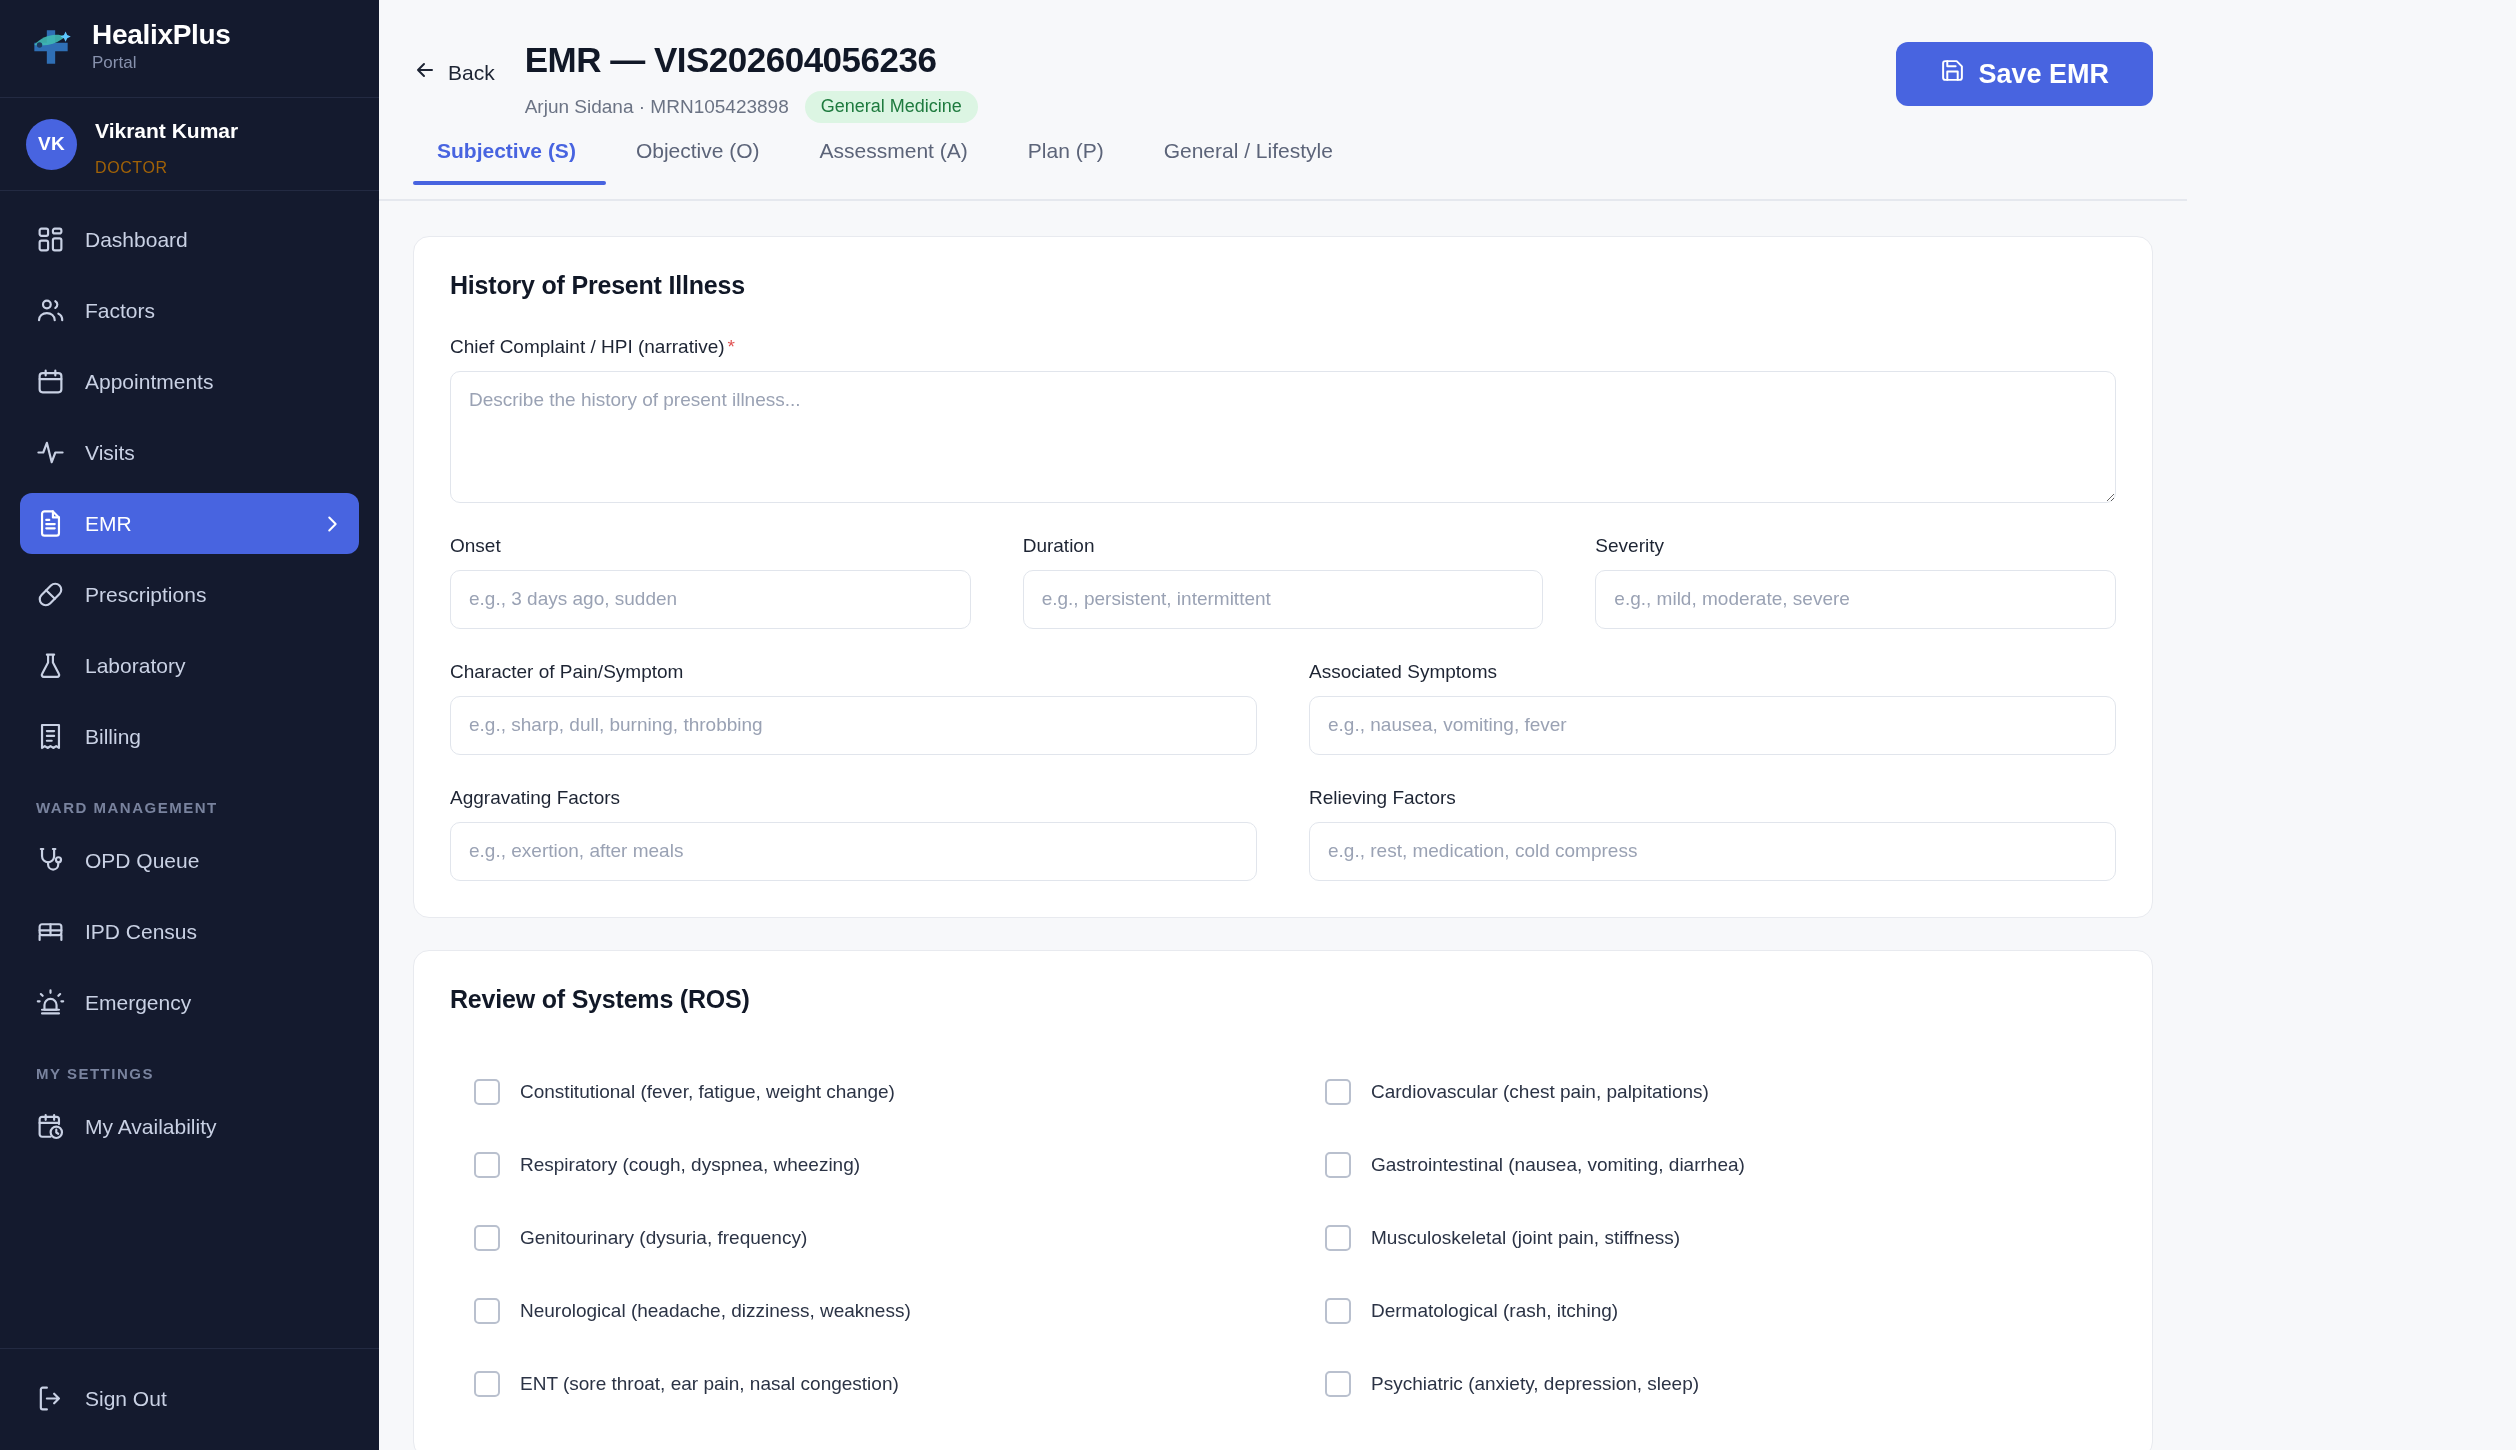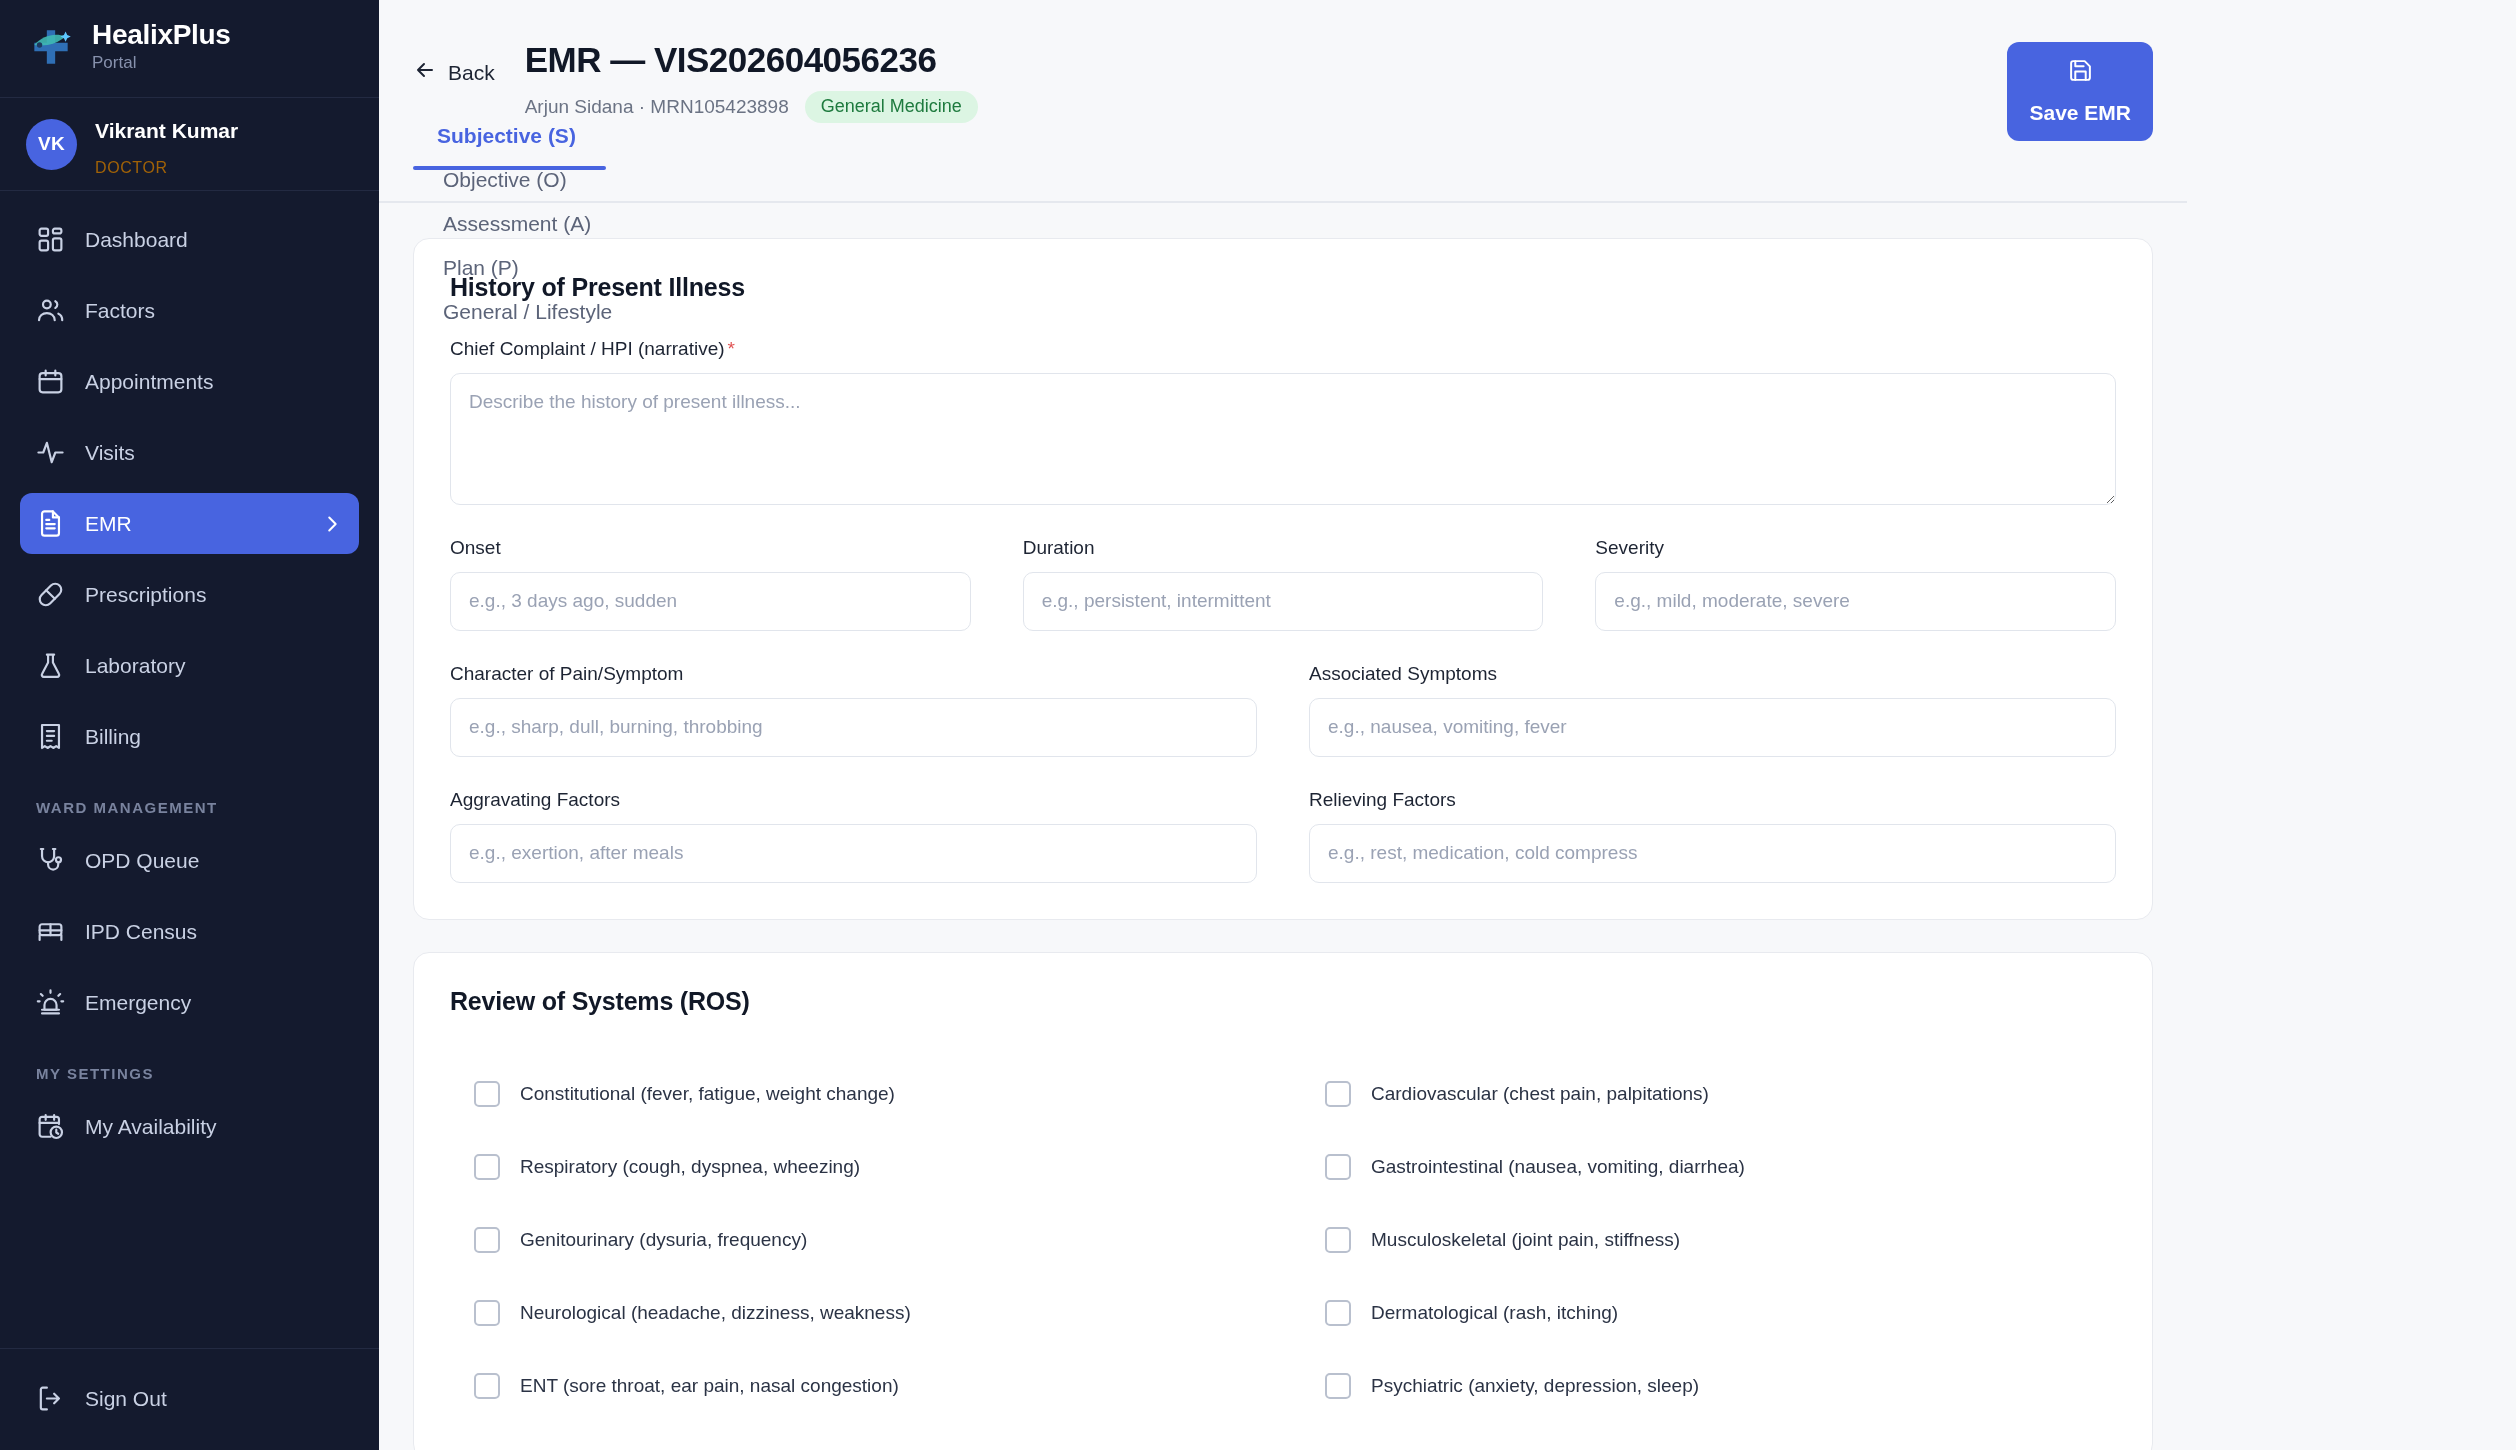--- a/index.html
+++ b/index.html
@@ -100,34 +100,32 @@
   .sub-text { font-size: 19px; color: #6b7384; }
   .badge {
     background: #dcf5e3; color: #1e7a3e;
     font-size: 18px; border-radius: 989px;
     padding: 5px 16px 6px 16px; white-space: nowrap;
   }
   .save-btn {
     position: absolute; right: 34px; top: 42px;
     display: flex; align-items: center; gap: 13px;
     background: #4864e0; color: #ffffff;
-    font-size: 21px; font-weight: bold;
+    font-size: 27px; font-weight: bold;
     border: none; border-radius: 12px;
-    padding: 16px 22px; cursor: pointer;
+    padding: 16px 44px; cursor: pointer;
     font-family: "Liberation Sans", sans-serif;
-    flex-direction: column;
   }
   .save-btn svg { width: 25px; height: 25px; }
 
   .tabs {
-    display: flex; align-items: flex-start; gap: 0;
+    display: flex; align-items: center; gap: 0;
     padding: 0 34px; background: #f7f8fa;
     border-bottom: 2px solid #e5e8ee;
     height: 79px;
-    flex-direction: column;
   }
   .tab {
     font-size: 21px; color: #5c6479;
     padding: 0 30px 20px 30px; cursor: pointer;
     position: relative; white-space: nowrap;
   }
   .tab:first-child { padding-left: 24px; }
   .tab.active { color: #4864e0; font-weight: bold; }
   .tab.active::after {
     content: ""; position: absolute; left: 0; right: 0; bottom: -2px;

